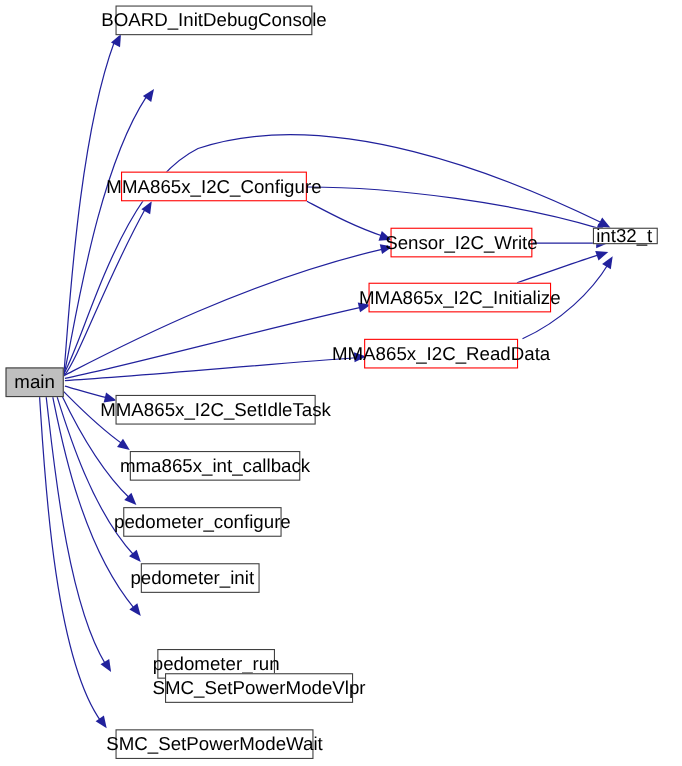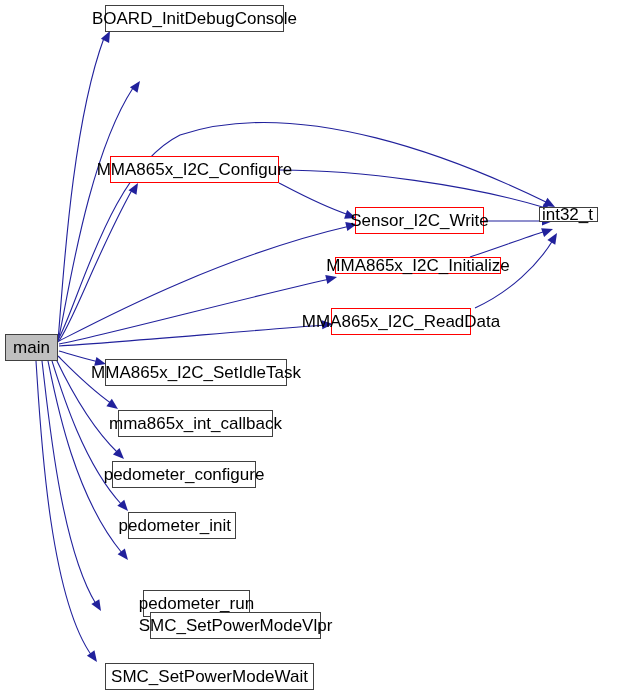--- a/index.html
+++ b/index.html
@@ -103,21 +103,21 @@
     </div>
     <div class="node red" style="left: 110px; top: 156px; width: 169px; height: 27px; text-align: right;">
       <span class="label">MMA865x_I2C_Configure</span>
     </div>
     <div class="node red" style="left: 355px; top: 207px; width: 129px; height: 27px;">
       <span class="label">Sensor_I2C_Write</span>
     </div>
     <div class="node" style="left: 539px; top: 207px; width: 59px; height: 15px; justify-content: flex-end;">
       <span class="label">int32_t</span>
     </div>
-    <div class="node red" style="left: 335px; top: 257px; width: 166px; height: 17px;">
+    <div class="node red" style="left: 335px; top: 257px; width: 166px; height: 27px;">
       <span class="label">MMA865x_I2C_Initialize</span>
     </div>
     <div class="node red" style="left: 331px; top: 308px; width: 140px; height: 27px;">
       <span class="label">MMA865x_I2C_ReadData</span>
     </div>
     <div class="node" style="left: 105px; top: 359px; width: 182px; height: 27px;">
       <span class="label">MMA865x_I2C_SetIdleTask</span>
     </div>
     <div class="node" style="left: 118px; top: 410px; width: 155px; height: 27px;">
       <span class="label">mma865x_int_callback</span>
@@ -127,16 +127,16 @@
     </div>
     <div class="node" style="left: 128px; top: 512px; width: 108px; height: 27px; justify-content: flex-end;">
       <span class="label">pedometer_init</span>
     </div>
     <div class="node" style="left: 143px; top: 590px; width: 107px; height: 27px;">
       <span class="label">pedometer_run</span>
     </div>
     <div class="node" style="left: 107px; top: 612px; width: 171px; height: 27px; margin-left: 43px;">
       <span class="label">SMC_SetPowerModeVlpr</span>
     </div>
-    <div class="node" style="left: 105px; top: 663px; width: 209px; height: 27px;">
+    <div class="node" style="left: 105px; top: 663px; width: 180px; height: 27px;">
       <span class="label">SMC_SetPowerModeWait</span>
     </div>
   </div>
 
 </body></html>

